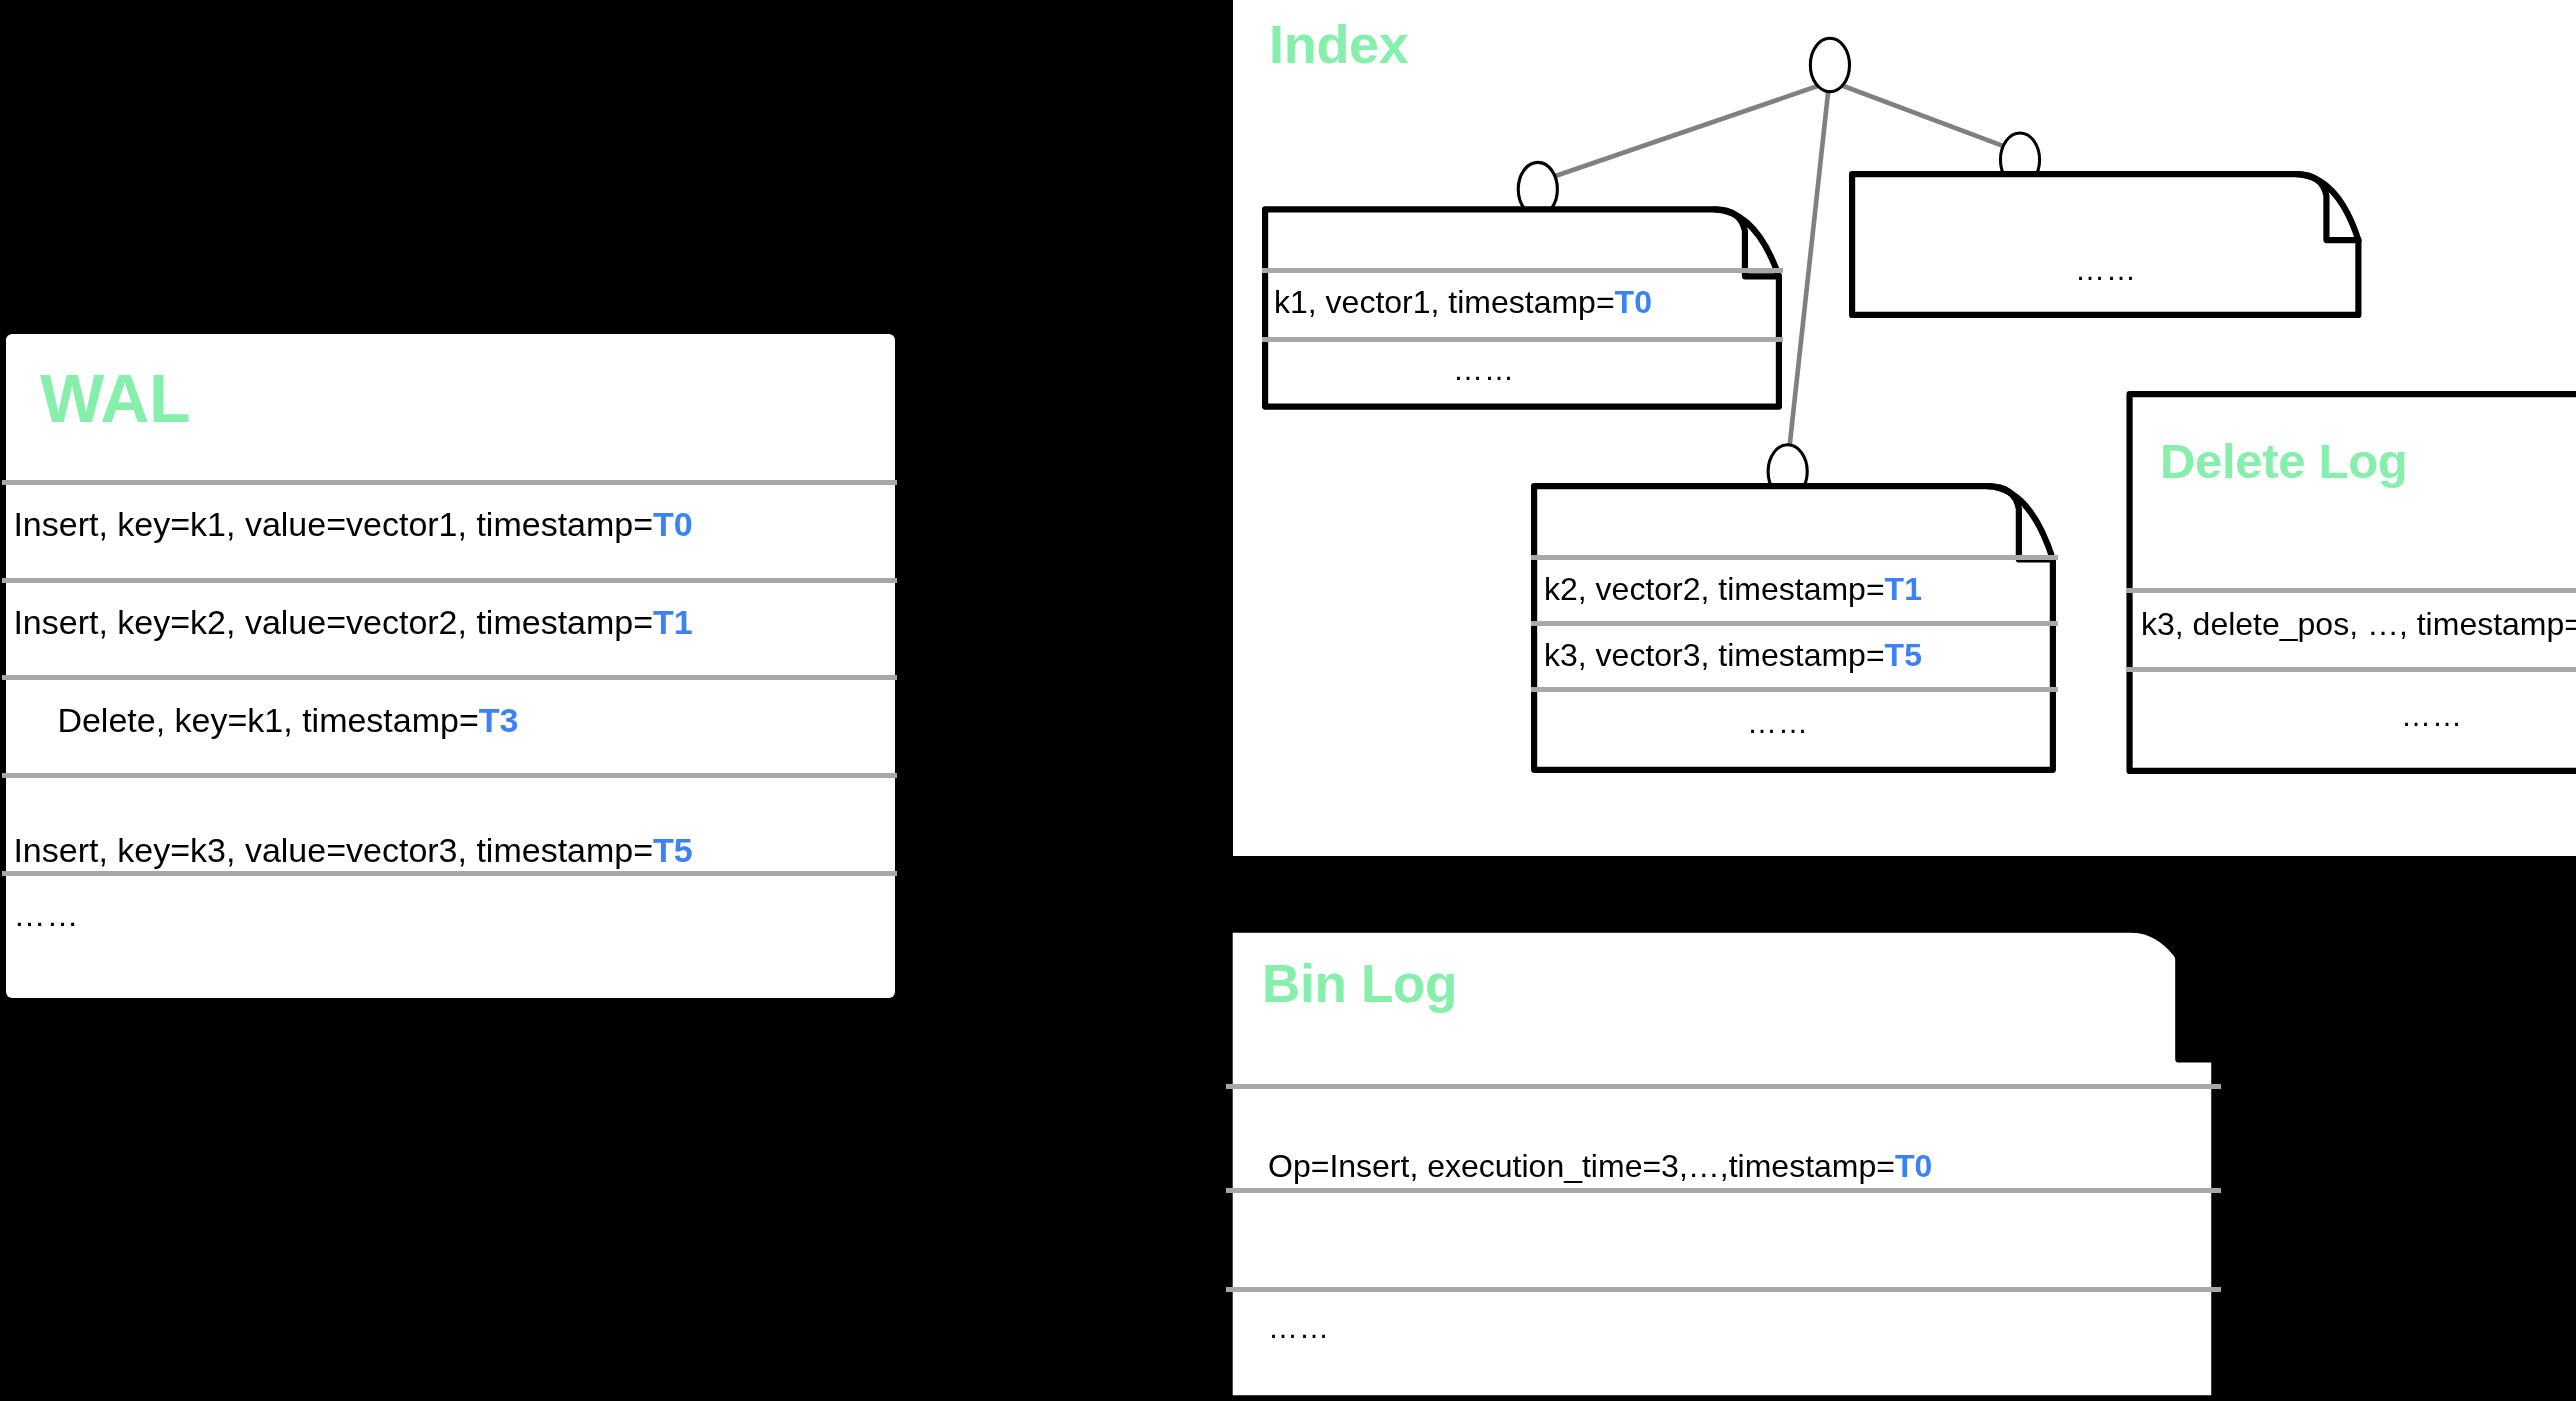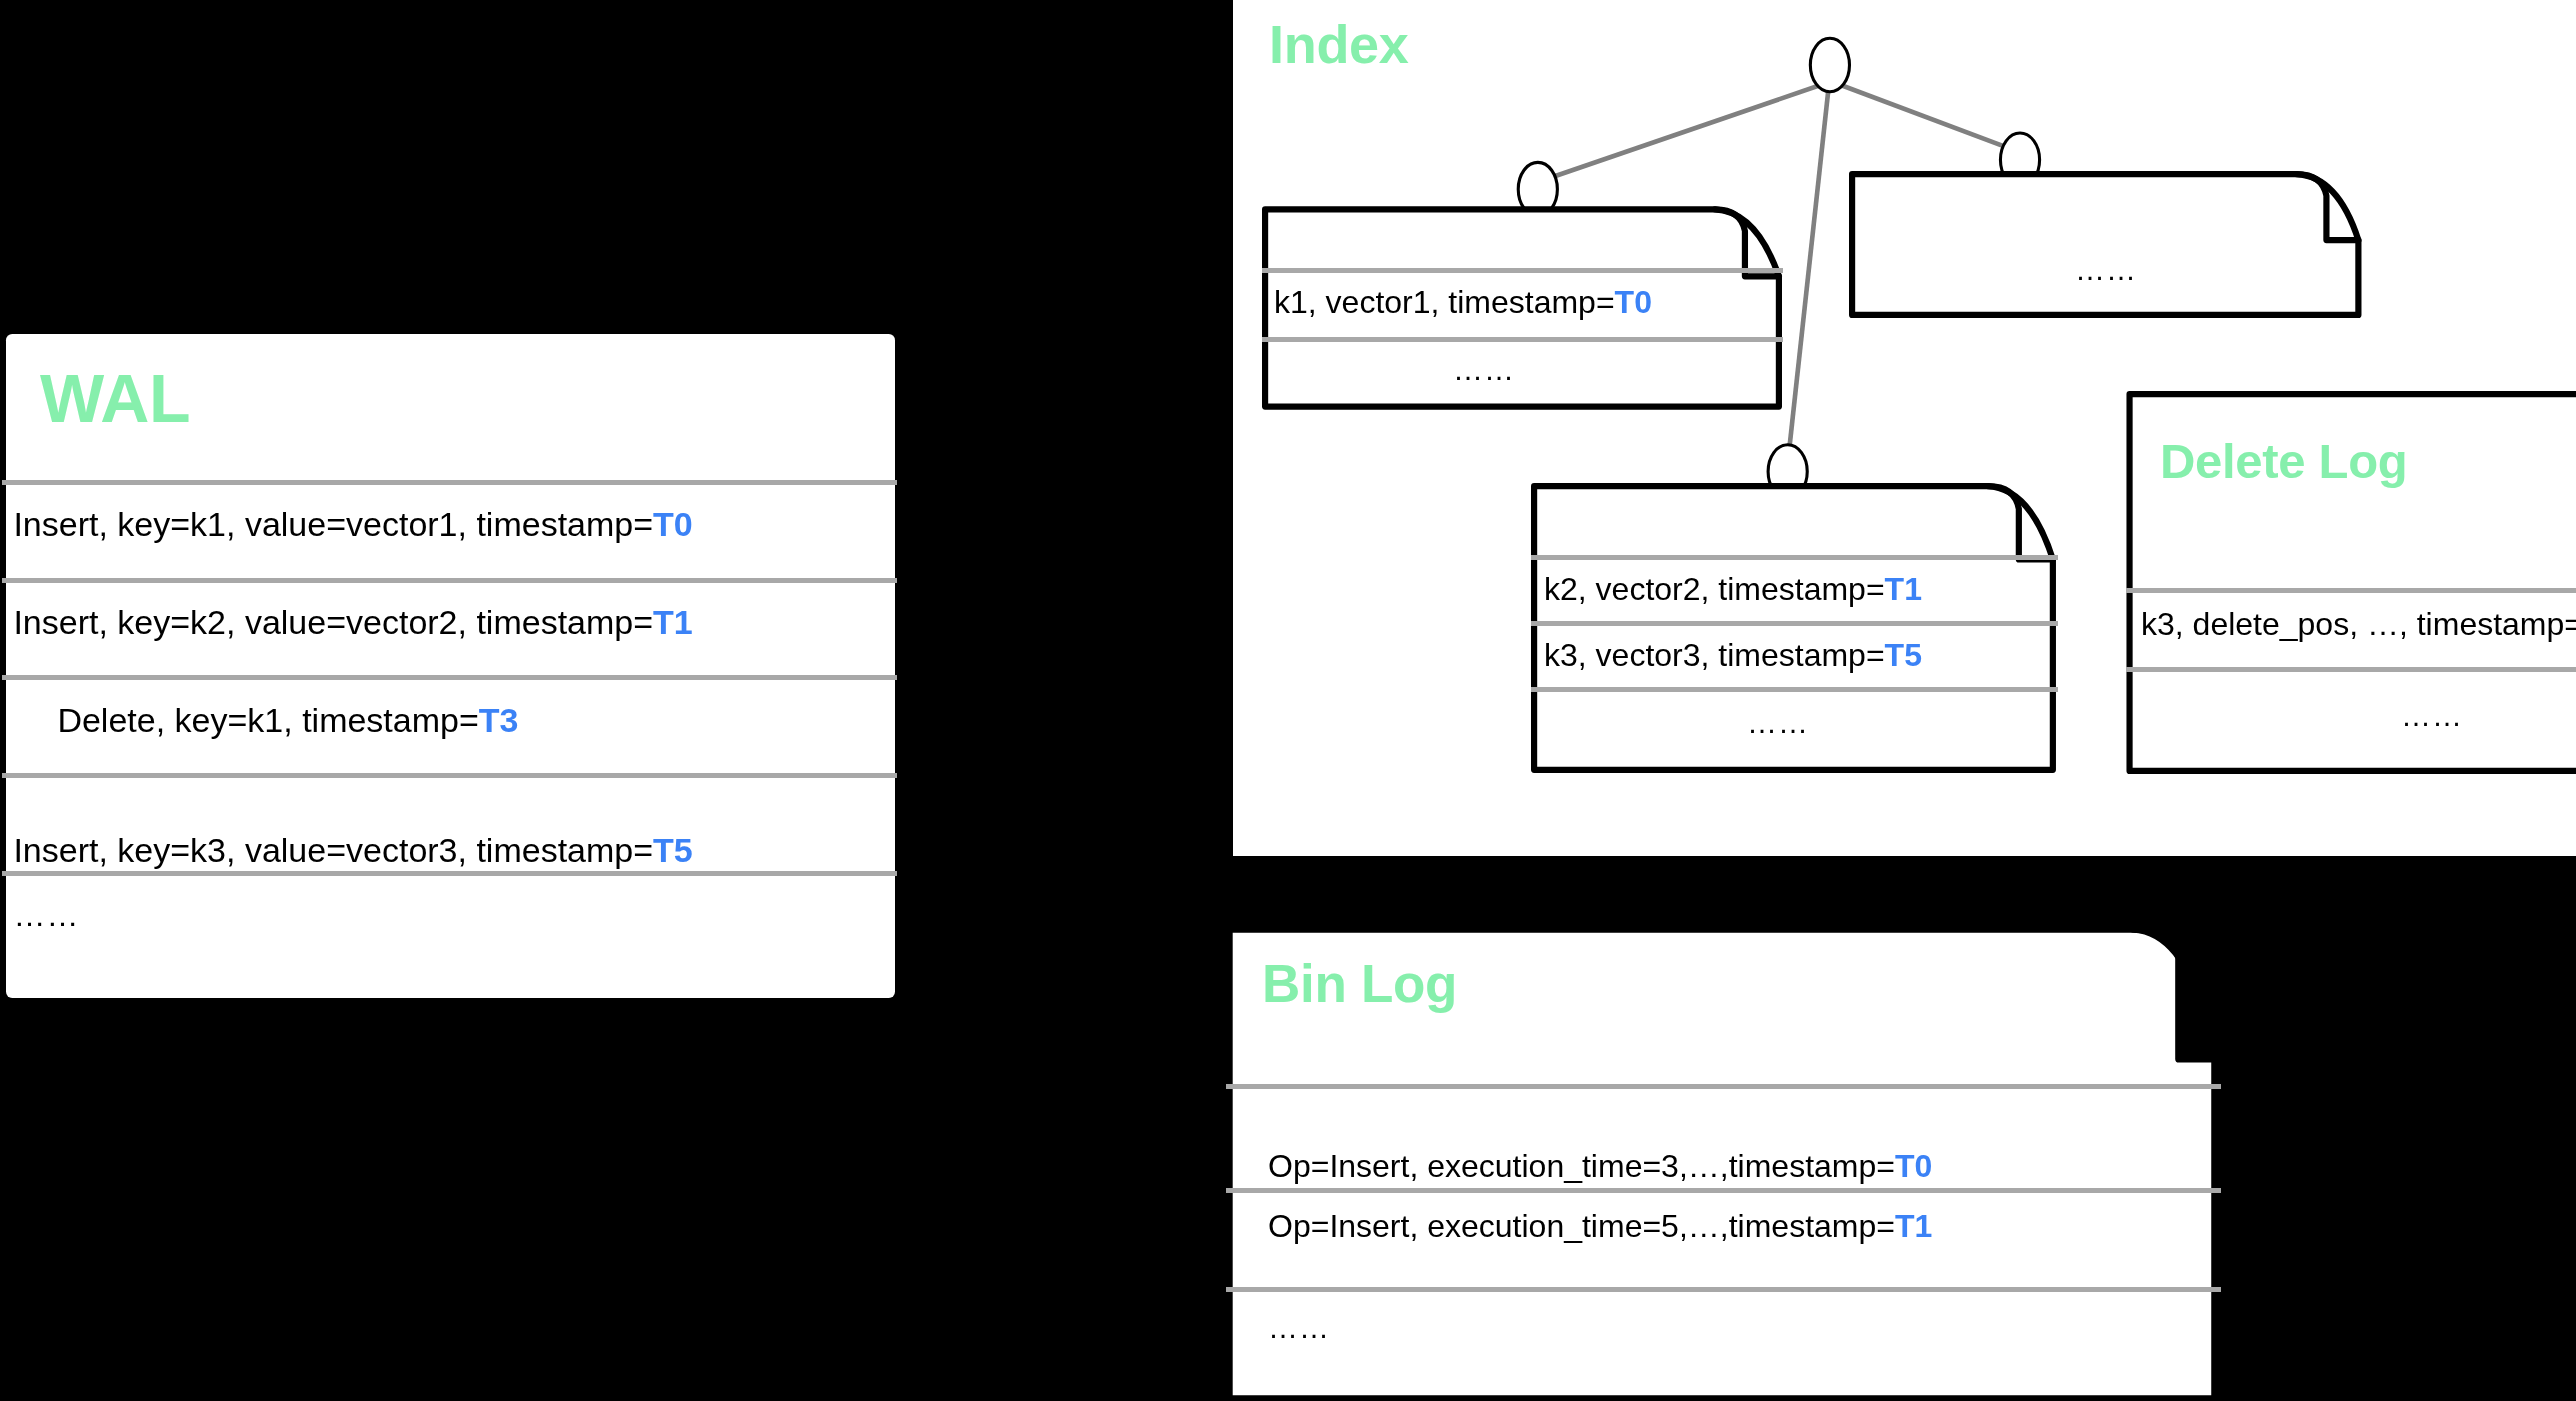--- a/index.html
+++ b/index.html
@@ -175,19 +175,16 @@
       <path d="M1762,6 Q1876,12 1920,258" fill="none" stroke="#000000" stroke-width="14" stroke-linecap="round"></path>
     </svg>
   </div>
   <div class="panel-title" style="left:1262px; top:957px; font-size:53px; line-height:53px;">Bin Log</div>
   <div class="sep" style="left:1226px; top:1084px; width:995px;"></div>
   <div class="sep" style="left:1226px; top:1188px; width:995px;"></div>
   <div class="sep" style="left:1226px; top:1287px; width:995px;"></div>
   <div class="row-text" style="left:1268px; top:1107px; font-size:32px; line-height:32px;margin-top:43px;">
     <span>Op=Insert, execution_time=3,…,timestamp=</span><span class="ts">T0</span>
   </div>
-  <div class="row-text" style="left:1268px; top:1210px; font-size:32px; line-height:32px;">
-    <span>Op=Insert, execution_time=5,…,timestamp=</span><span class="ts">T1</span>
-  </div>
   <div class="ellipsis" style="left:1268px; top:1313px; font-size:30px; line-height:30px;">……</div>
 
 </div>
 
 
 </body></html>

